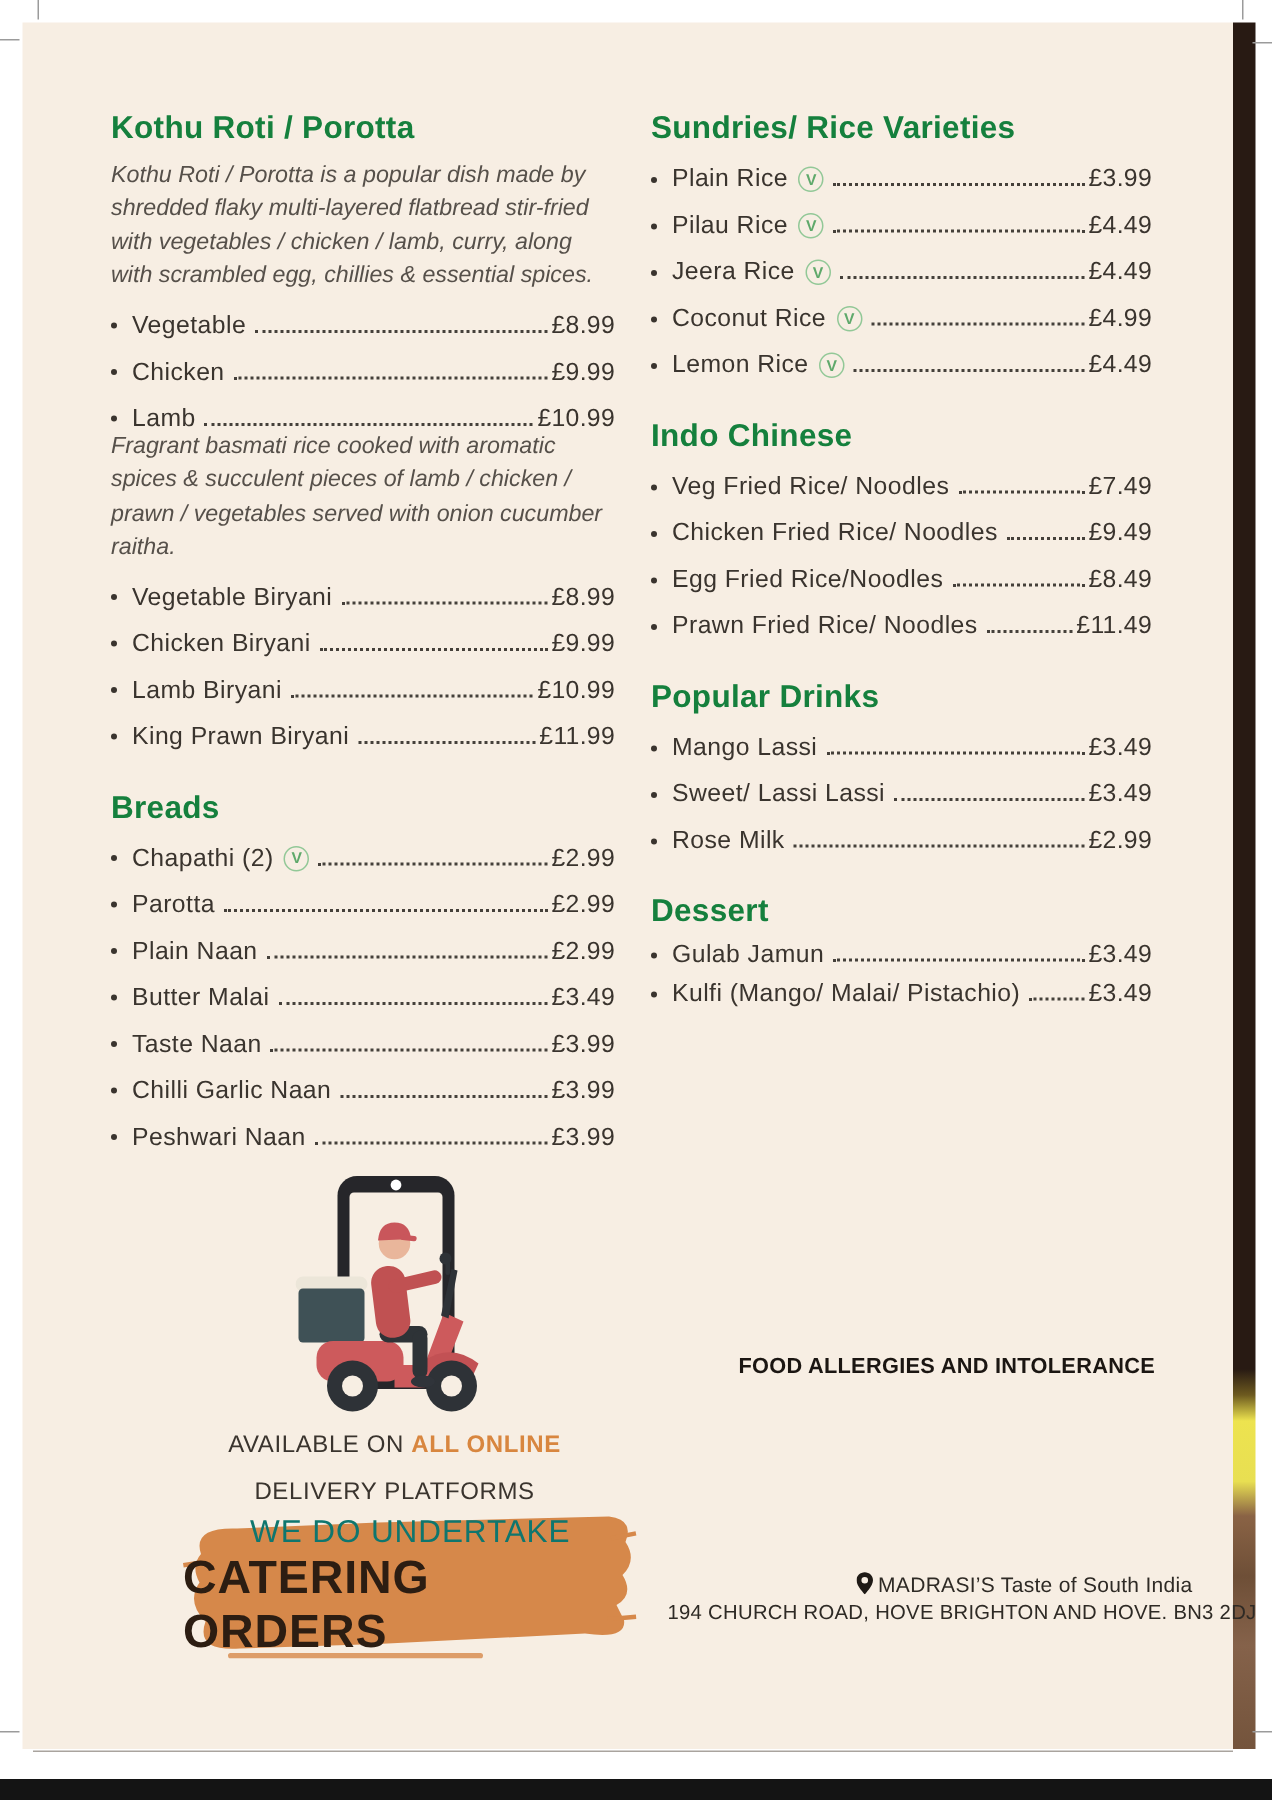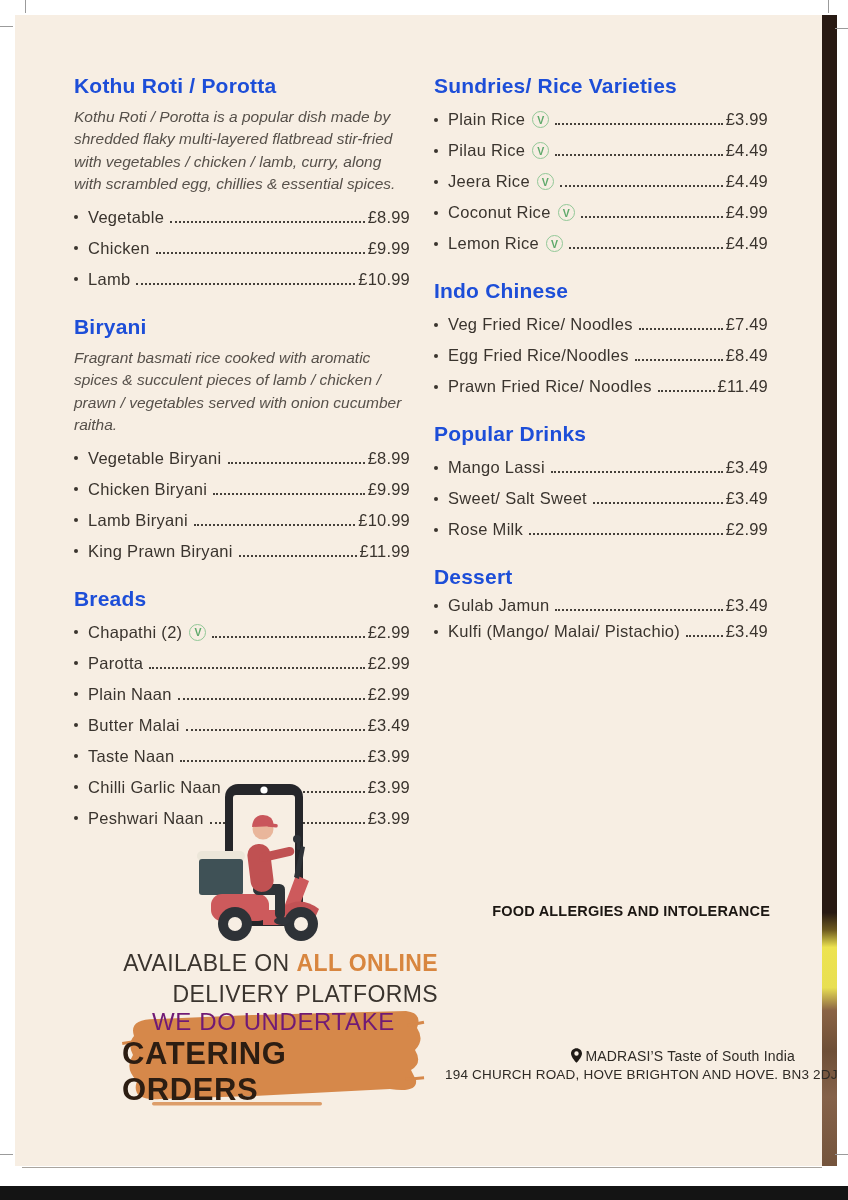--- a/index.html
+++ b/index.html
@@ -20,42 +20,42 @@
   .c-tl-h { left:0; top:26px; width:13px; height:1px; }
   .c-tr-v { left:828px; top:0; width:1px; height:13px; }
   .c-tr-h { left:835px; top:28px; width:13px; height:1px; }
   .c-bl-h { left:0; top:1154px; width:13px; height:1px; }
   .c-br-h { left:835px; top:1154px; width:13px; height:1px; }
 
   
   .col { position:absolute; top:74px; width:336px; }
   .col-left { left:74px; }
   .col-right { left:434px; width:334px; }
-  .sec-h { font-size:21px; font-weight:700; color:#1d4ed8; letter-spacing:.2px; margin:26px 0 10px; }
+  .sec-h { font-size:21px; font-weight:700; color:#15803d; letter-spacing:.2px; margin:26px 0 10px; }
   .sec:first-child .sec-h { margin-top:0; }
   .desc { font-style:italic; font-size:15.5px; line-height:1.45; color:#56504a; margin:-2px 0 12px; }
   .row { display:flex; align-items:baseline; margin-top:12px; }
   .row.tight { margin-top:7px;text-align:right; }
   .blt { width:4px; height:4px; border-radius:50%; background:#3a342e; margin-right:10px; align-self:center; flex:none; }
   .nm { font-size:16.5px; color:#3a342e; letter-spacing:.3px; white-space:nowrap; }
   .leader { flex:1; border-bottom:2.2px dotted #45403a; margin:0 3px 0 6px; min-width:10px; }
   .pr { font-size:16.5px; color:#3a342e; letter-spacing:.2px; white-space:nowrap; }
   .veg { display:inline-flex; align-items:center; justify-content:center; align-self:center;
     width:17px; height:17px; border:1.6px solid #92c897; border-radius:50%;
     color:#5fa96b; font-size:10.5px; font-weight:700; margin-left:7px; flex:none; }
 
   
   .illus { position:absolute; left:197px; top:784px; width:132px; height:166px; }
-  .avail { position:absolute; left:88px; top:948px; width:350px; text-align:right;
-    font-size:23px; line-height:31px; color:#3a342e; letter-spacing:.4px; }
+  .avail { position:absolute; left:88px; top:948px; width:350px; text-align:center;
+    font-size:16px; line-height:31px; color:#3a342e; letter-spacing:.4px; }
   .avail .orange { color:#d8863f; font-weight:700; }
   .brush { position:absolute; left:122px; top:1006px; width:303px; height:102px; }
   .brush svg { position:absolute; inset:0; }
   .brush-text { position:absolute; inset:0; display:flex; flex-direction:column; justify-content:center; align-items:center; padding-top:2px; }
-  .bt1 { font-size:24px; color:#701a75; letter-spacing:.6px;text-align:center; }
+  .bt1 { font-size:21px; color:#0f766e; letter-spacing:.6px;text-align:center; }
   .bt2 { font-size:31px; font-weight:700; color:#2c1d12; letter-spacing:.6px; }
 
   
   .allergy { position:absolute; left:470px; top:903px; width:300px; text-align:right; color:#3a342e; }
   .al-title { font-size:14.5px; font-weight:700; color:#1b1612; letter-spacing:.2px; margin-bottom:4px; }
   .al-body { font-size:15.5px; line-height:1.38; }
   .al-body b { font-weight:700; color:#2a241f; }
   .address { position:absolute; left:445px; top:1048px; width:350px; text-align:right; color:#2e2a25; }
   .ad1 { font-size:14px; letter-spacing:.2px; }
   .ad1 svg { vertical-align:-2px; margin-right:3px; }
@@ -94,21 +94,20 @@
       </div>
     <div class="row">
         <span class="blt"></span>
         <span class="nm">Lamb</span>
         <span class="leader"></span>
         <span class="pr">£10.99</span>
       </div>
   </div>
 
   <div class="sec">
-    <h2 class="sec-h">Biryani</h2>
     <p class="desc">Fragrant basmati rice cooked with aromatic spices &amp; succulent pieces of lamb / chicken / prawn / vegetables served with onion cucumber raitha.</p>
     <div class="row">
         <span class="blt"></span>
         <span class="nm">Vegetable Biryani</span>
         <span class="leader"></span>
         <span class="pr">£8.99</span>
       </div>
     <div class="row">
         <span class="blt"></span>
         <span class="nm">Chicken Biryani</span>
@@ -221,20 +220,26 @@
   <div class="sec">
     <h2 class="sec-h">Indo Chinese</h2>
     <div class="row">
         <span class="blt"></span>
         <span class="nm">Veg Fried Rice/ Noodles</span>
         <span class="leader"></span>
         <span class="pr">£7.49</span>
       </div>
     <div class="row">
         <span class="blt"></span>
+        <span class="nm">Chicken Fried Rice/ Noodles</span>
+        <span class="leader"></span>
+        <span class="pr">£9.49</span>
+      </div>
+    <div class="row">
+        <span class="blt"></span>
         <span class="nm">Egg Fried Rice/Noodles</span>
         <span class="leader"></span>
         <span class="pr">£8.49</span>
       </div>
     <div class="row">
         <span class="blt"></span>
         <span class="nm">Prawn Fried Rice/ Noodles</span>
         <span class="leader"></span>
         <span class="pr">£11.49</span>
       </div>
@@ -243,21 +248,21 @@
   <div class="sec">
     <h2 class="sec-h">Popular Drinks</h2>
     <div class="row">
         <span class="blt"></span>
         <span class="nm">Mango Lassi</span>
         <span class="leader"></span>
         <span class="pr">£3.49</span>
       </div>
     <div class="row">
         <span class="blt"></span>
-        <span class="nm">Sweet/ Salt Sweet</span>
+        <span class="nm">Sweet/ Lassi Lassi</span>
         <span class="leader"></span>
         <span class="pr">£3.49</span>
       </div>
     <div class="row">
         <span class="blt"></span>
         <span class="nm">Rose Milk</span>
         <span class="leader"></span>
         <span class="pr">£2.99</span>
       </div>
   </div>

